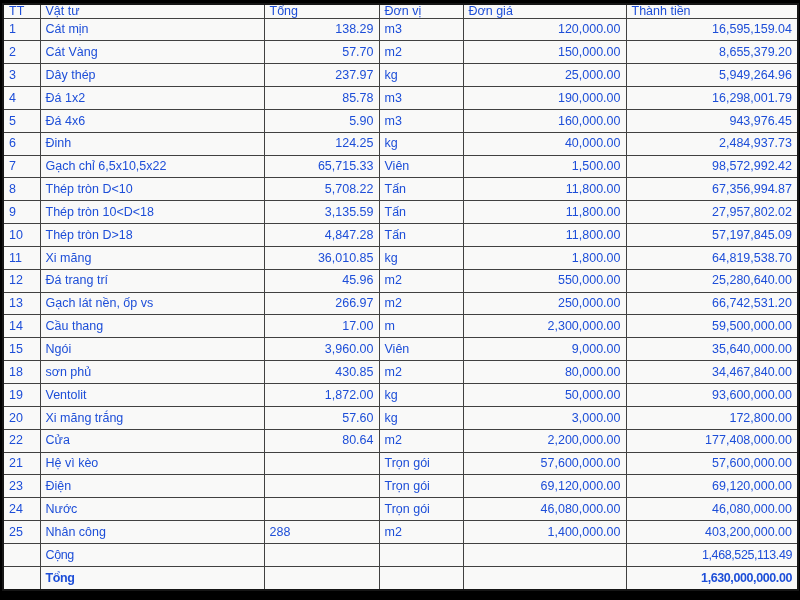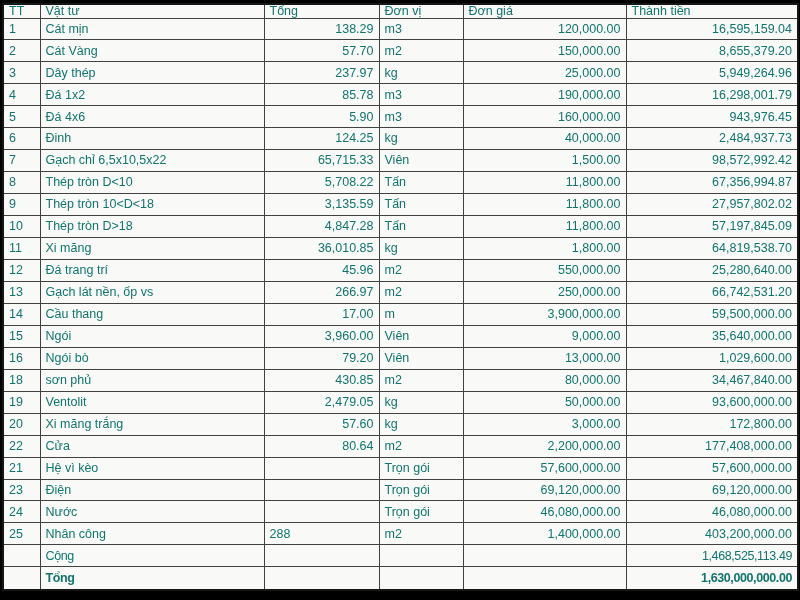--- a/index.html
+++ b/index.html
@@ -19,21 +19,21 @@
     height: 588px;
     background: #f7f7f6;
   }
   table.cost-table {
     width: 795px;
     height: 588px;
     border-collapse: collapse;
     table-layout: fixed;
     background: #f9f9f8;
     font-size: 12.5px;
-    color: #0f766e;
+    color: #1d4ed8;
   }
   table.cost-table th,
   table.cost-table td {
     border: 1px solid #414141;
     padding: 0 5px;
     white-space: nowrap;
     overflow: hidden;
     font-weight: normal;
     line-height: 1;
   }
@@ -172,51 +172,43 @@
     <td class="num">266.97</td>
     <td class="txt">m2</td>
     <td class="num">250,000.00</td>
     <td class="num">66,742,531.20</td>
   </tr>
         <tr>
     <td class="txt">14</td>
     <td class="txt">Cầu thang</td>
     <td class="num">17.00</td>
     <td class="txt">m</td>
-    <td class="num">3,900,000.00</td>
+    <td class="num">2,300,000.00</td>
     <td class="num">59,500,000.00</td>
   </tr>
         <tr>
     <td class="txt">15</td>
     <td class="txt">Ngói</td>
     <td class="num">3,960.00</td>
     <td class="txt">Viên</td>
     <td class="num">9,000.00</td>
     <td class="num">35,640,000.00</td>
   </tr>
         <tr>
-    <td class="txt">16</td>
-    <td class="txt">Ngói bò</td>
-    <td class="num">79.20</td>
-    <td class="txt">Viên</td>
-    <td class="num">13,000.00</td>
-    <td class="num">1,029,600.00</td>
-  </tr>
-        <tr>
     <td class="txt">18</td>
     <td class="txt">sơn phủ</td>
     <td class="num">430.85</td>
     <td class="txt">m2</td>
     <td class="num">80,000.00</td>
     <td class="num">34,467,840.00</td>
   </tr>
         <tr>
     <td class="txt">19</td>
     <td class="txt">Ventolit</td>
-    <td class="num">2,479.05</td>
+    <td class="num">1,872.00</td>
     <td class="txt">kg</td>
     <td class="num">50,000.00</td>
     <td class="num">93,600,000.00</td>
   </tr>
         <tr>
     <td class="txt">20</td>
     <td class="txt">Xi măng trắng</td>
     <td class="num">57.60</td>
     <td class="txt">kg</td>
     <td class="num">3,000.00</td>

